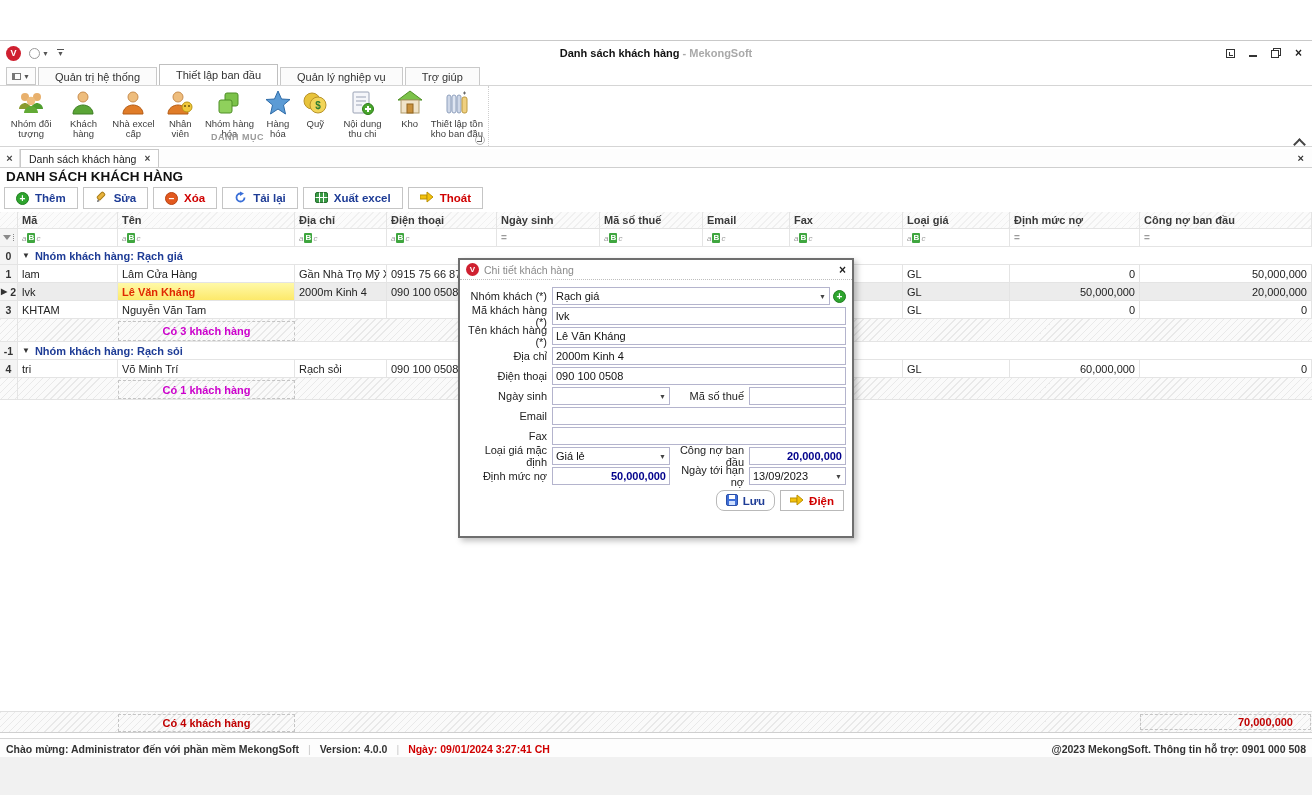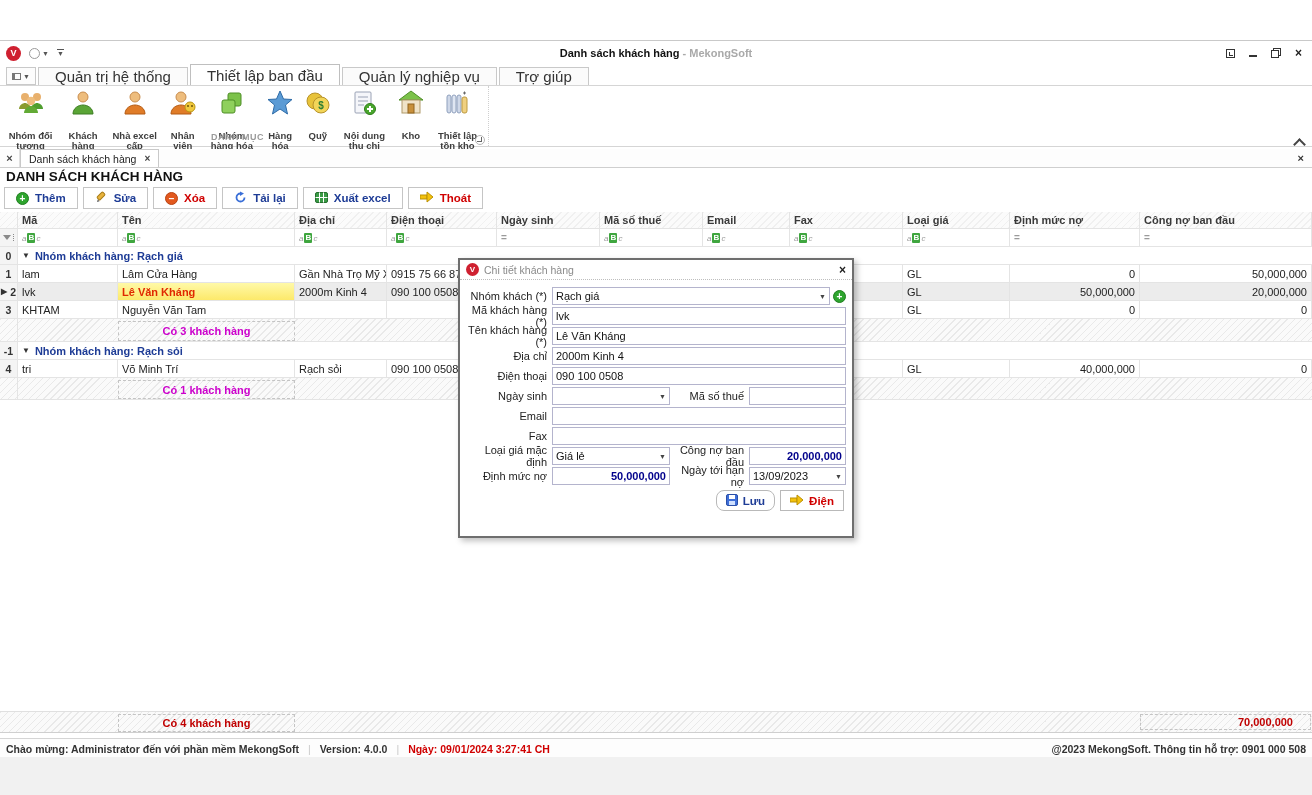--- a/index.html
+++ b/index.html
@@ -35,30 +35,30 @@
   .wc-restore { position:relative; width:10px; height:10px; }
   .wc-restore::before { content:""; position:absolute; top:0; right:0; width:6px; height:6px; border:1px solid #333; }
   .wc-restore::after { content:""; position:absolute; bottom:0; left:0; width:6px; height:6px; border:1px solid #333; background:#fff; }
   .wc-close { font-size:12px; font-weight:bold; color:#222; line-height:10px; }
 
   
   .ribbon-tabs { position:absolute; left:0; top:24px; width:100%; height:21px; display:flex; align-items:flex-end; border-bottom:1px solid #d5d5d5; }
   .apps-btn { width:30px; height:18px; border:1px solid #c9c9c9; background:#fcfcfc; margin-left:6px; display:flex; align-items:center; justify-content:center; gap:2px; }
   .apps-glyph { width:9px; height:7px; border:1px solid #777; border-left-width:3px; }
   .rtab { height:18px; border:1px solid #c9c9c9; border-bottom:none; background:#fbfbfb; padding:0 16px;
-    display:flex; align-items:center; font-size:15px; color:#333; margin-left:2px; }
+    display:flex; align-items:center; font-size:11px; color:#333; margin-left:2px; }
   .rtab.active { height:21px; background:#fff; border-color:#bfbfbf; position:relative; z-index:2; }
 
   
   .ribbon-body { position:absolute; left:0; top:45px; width:100%; height:61px; background:#fff; border-bottom:1px solid #d5d5d5; }
   .ribbon-group { position:absolute; left:0; top:0; width:489px; height:60px; border-right:1px dotted #cfcfcf; }
   .ribbon-items { display:flex; align-items:flex-start; padding:2px 2px 0 2px; }
   .ritem { display:flex; flex-direction:column; align-items:center; padding:1px 3px; cursor:default; }
   .ritem .ricon { width:30px; height:28px; display:flex; align-items:center; justify-content:center; }
-  .ritem .rlabel { font-size:9.5px; font-weight:bold; color:#3d3d3d; text-align:center; line-height:10px; margin-top:14px; max-width:66px; }
+  .ritem .rlabel { font-size:9.5px; font-weight:normal; color:#3d3d3d; text-align:center; line-height:10px; margin-top:2px; max-width:66px; }
   .group-footer { position:absolute; left:0; bottom:1px; width:489px; height:13px; }
   .group-caption { position:absolute; left:0; right:14px; text-align:center; font-size:9px; font-weight:bold; color:#9a9a9a; letter-spacing:.5px; }
   .launcher { position:absolute; right:4px; bottom:0; width:10px; height:10px; border:1px solid #b5b5b5; border-radius:50%; }
   .launcher::after { content:""; position:absolute; right:2px; bottom:2px; width:4px; height:4px; border-right:1.5px solid #666; border-bottom:1.5px solid #666; }
   .ribbon-collapse { position:absolute; right:8px; bottom:2px; width:10px; height:8px; }
   .ribbon-collapse::before { content:""; position:absolute; left:1px; top:4px; width:7px; height:7px; border-left:2px solid #444; border-top:2px solid #444; transform:rotate(45deg); }
 
   
   .tabstrip { position:absolute; left:0; top:108px; width:100%; height:19px; border-bottom:1px solid #cfcfcf; background:#fdfdfd; display:flex; align-items:flex-end; }
   .ts-close-left { width:20px; text-align:center; font-weight:bold; color:#444; font-size:11px; border-right:1px solid #e0e0e0; height:18px; line-height:18px; }
@@ -512,21 +512,21 @@
       <div class="gc w0 rowhead">4</div>
       <div class="gc w1">tri</div>
       <div class="gc w2">Võ Minh Trí</div>
       <div class="gc w3">Rạch sỏi</div>
       <div class="gc w4">090 100 0508</div>
       <div class="gc w5"></div>
       <div class="gc w6"></div>
       <div class="gc w7"></div>
       <div class="gc w8"></div>
       <div class="gc w9">GL</div>
-      <div class="gc w10 num">40,000,000</div>
+      <div class="gc w10 num">60,000,000</div>
       <div class="gc w11 num">0</div>
     </div>
 
     <div class="g-row h22 hatch sum-row">
       <div class="gc w0 rowhead hatch"></div>
       <div class="sum-box sum-magenta">Có 1 khách hàng</div>
     </div>
   </div>
 
   <div class="grid-filler"></div>

